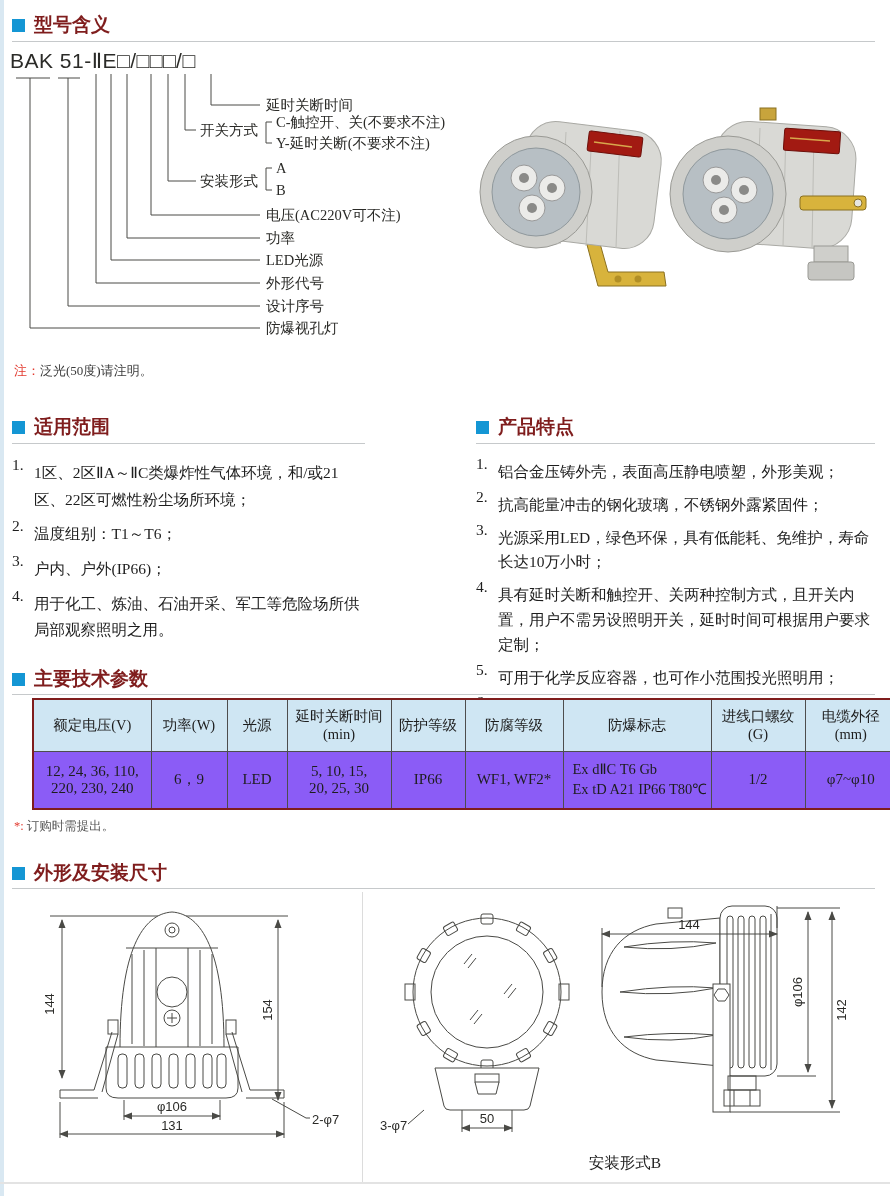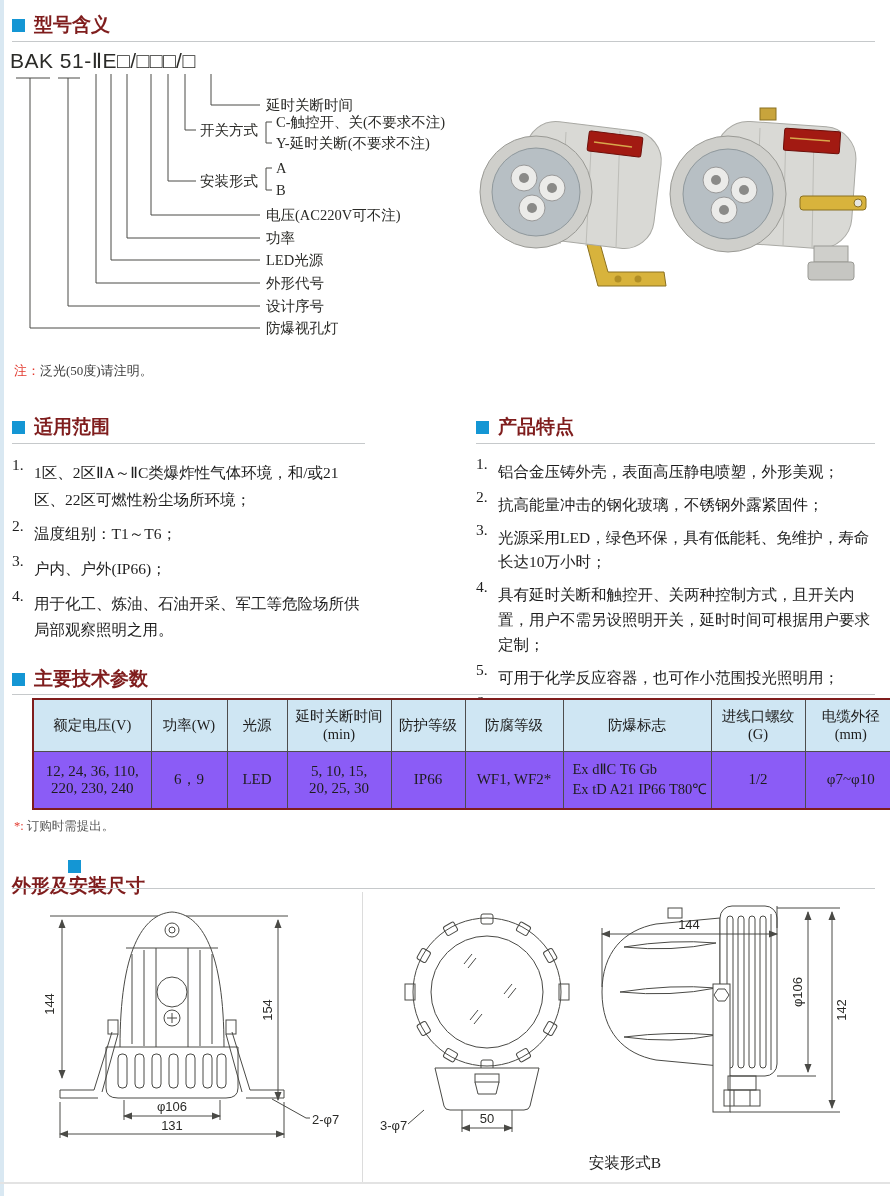--- a/index.html
+++ b/index.html
@@ -236,21 +236,21 @@
         <td>1/2</td>
         <td>φ7~φ10</td>
       </tr>
     </tbody>
   </table>
 
   <div class="footnote">
     <span class="red">*:</span> <span>订购时需提出。</span>
   </div>
 
-  <div class="sec-head" style="left:12px;top:860px;flex-direction:column;">
+  <div class="sec-head" style="left:12px;top:860px;">
     <span class="sq"></span>
     <span>外形及安装尺寸</span>
   </div>
   <div class="rule" style="left:12px;top:888px;width:863px;"></div>
   <div class="draw-divider-v"></div>
   <div class="bottom-rule"></div>
 
   <svg style="position:absolute;left:20px;top:892px;" width="340" height="258" viewBox="0 0 340 258">
     <defs>
       <marker id="ar" markerWidth="10" markerHeight="8" refX="8" refY="4" orient="auto">

